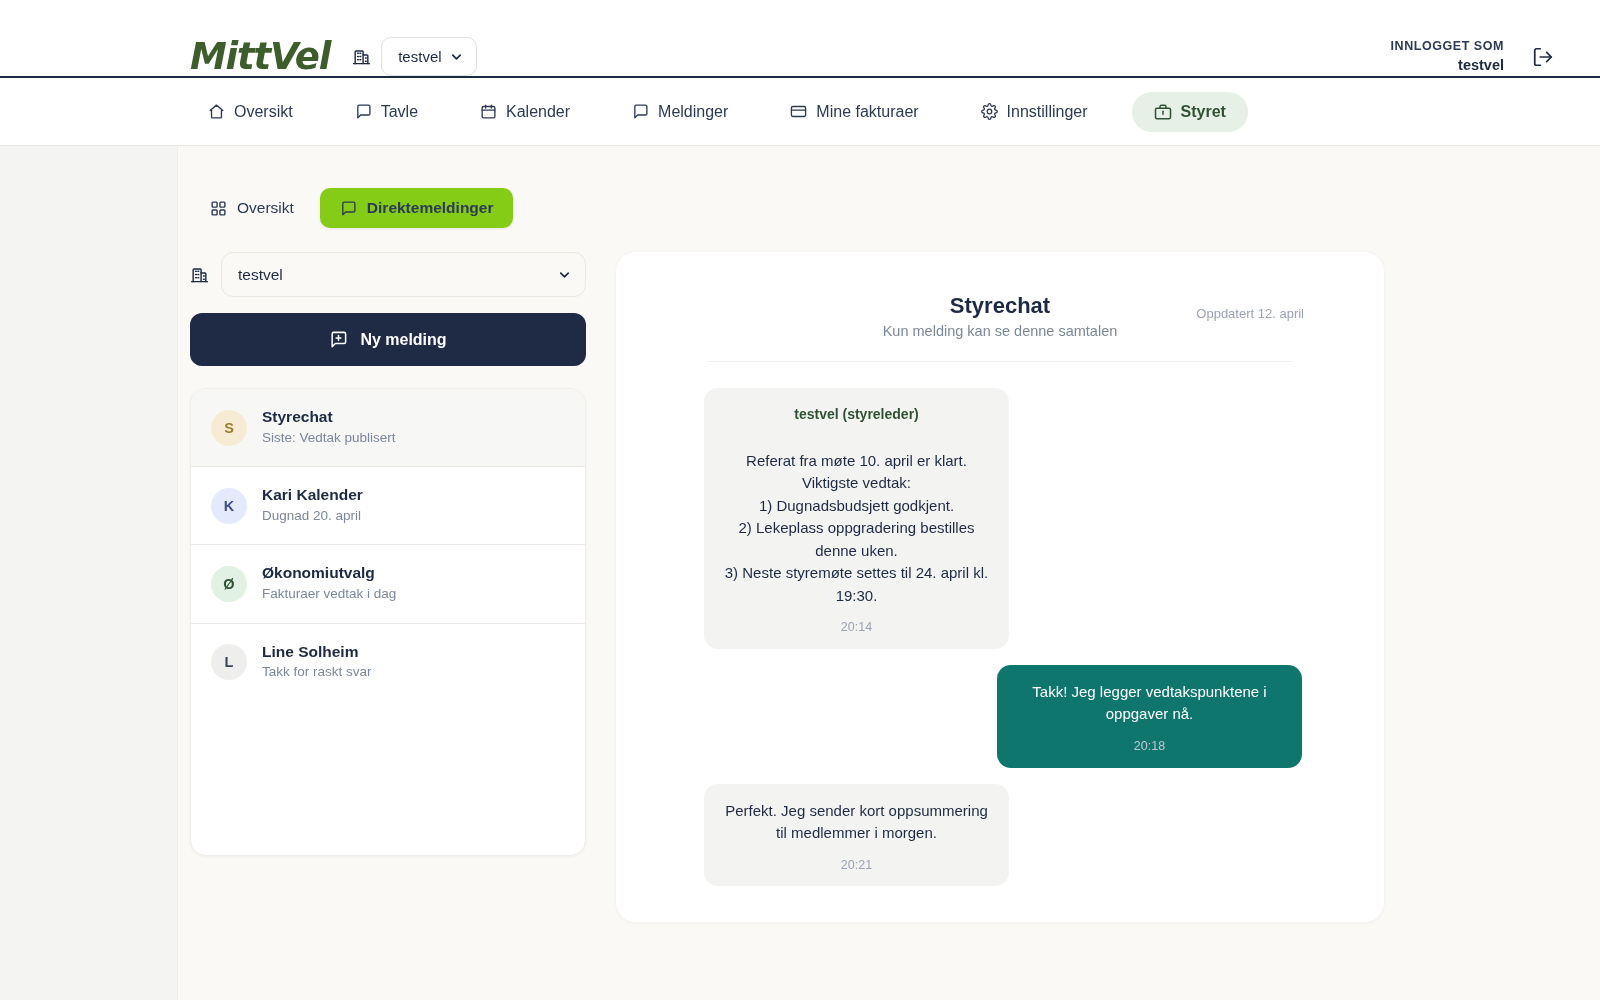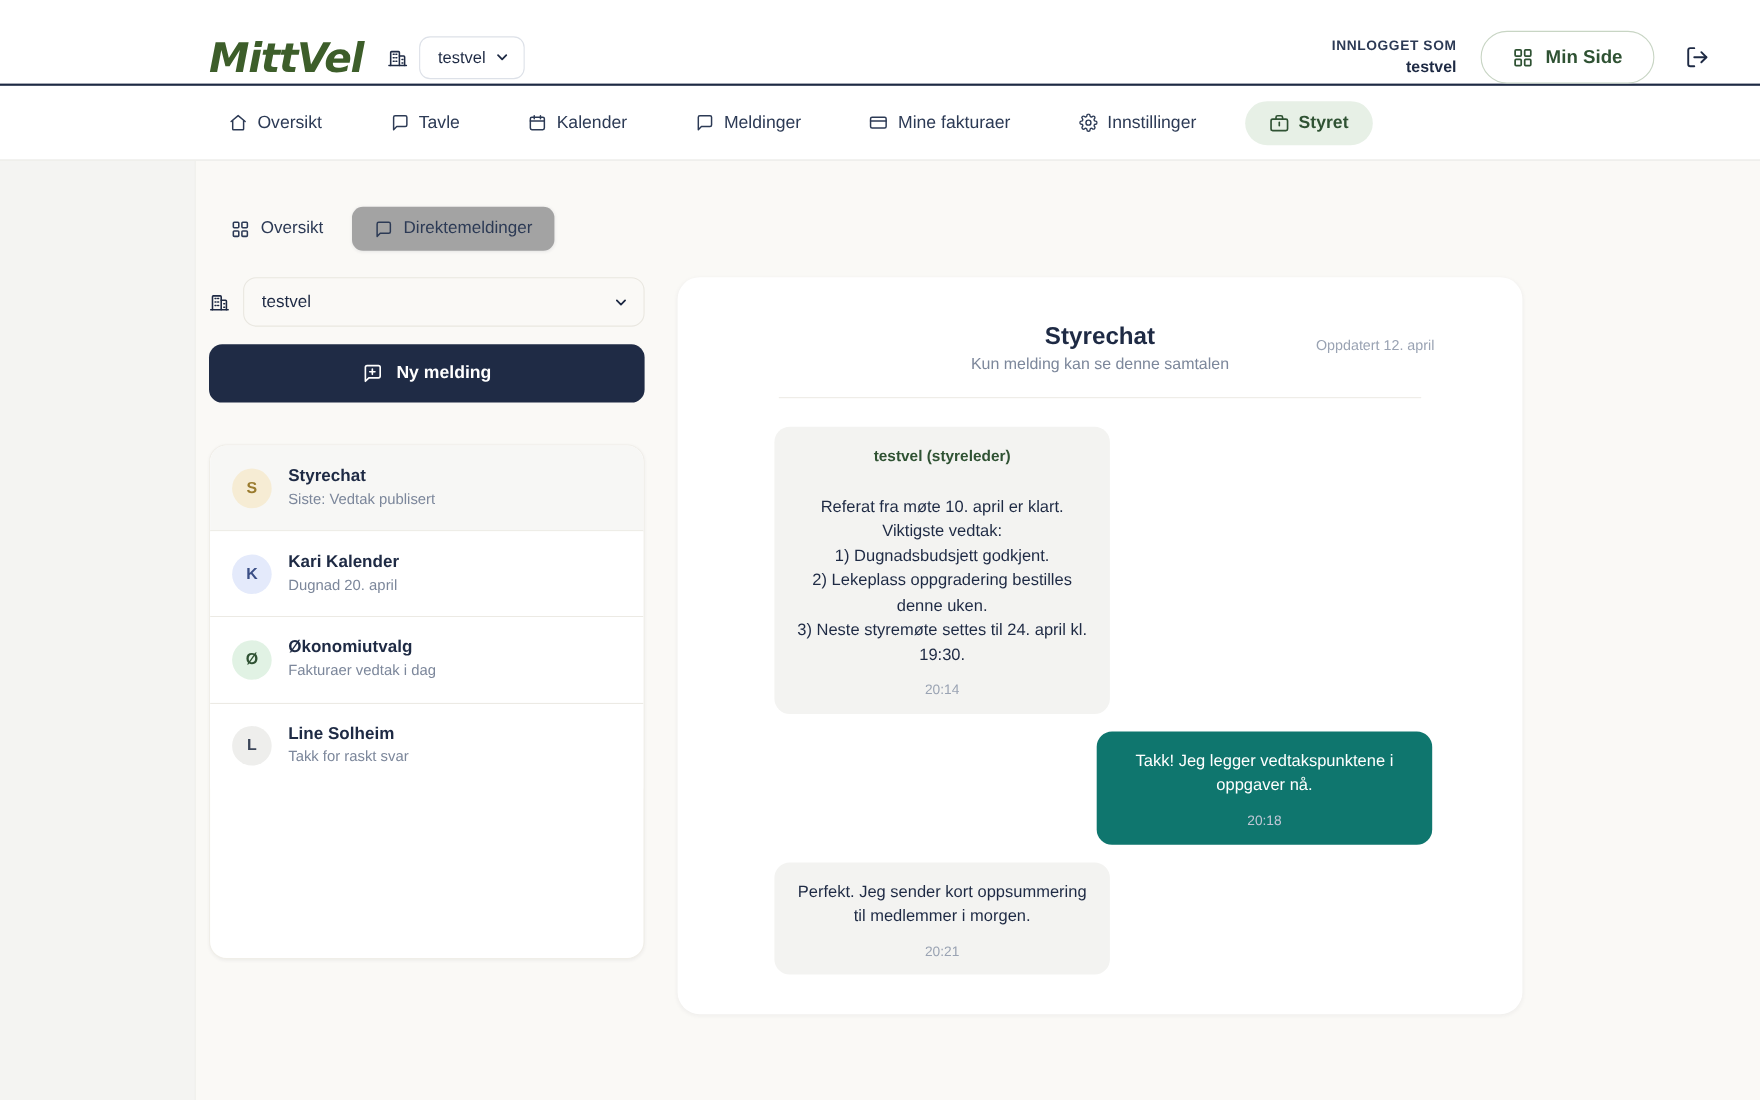--- a/index.html
+++ b/index.html
@@ -215,23 +215,23 @@
     border-radius: 10px;
     font-size: 15.5px;
     color: #2c3a55;
     background: none;
     border: none;
     cursor: pointer;
     font-family: "Liberation Sans", sans-serif;
     white-space: nowrap;
   }
   .subtab.active {
-    background: #a3a3a3;
+    background: #84cc16;
     box-shadow: 0 1px 3px rgba(30,42,68,.09);
-    font-weight: 400;
+    font-weight: 700;
   }
 
   
   .workarea {
     display: flex;
     gap: 30px;
     align-items: flex-start;
   }
 
   
@@ -275,21 +275,21 @@
     border-radius: 12px;
     padding: 17px 20px;
     font-size: 16px;
     font-weight: 700;
     font-family: "Liberation Sans", sans-serif;
     cursor: pointer;
     display: flex;
     align-items: center;
     justify-content: center;
     gap: 12px;
-    margin-bottom: 38px;
+    margin-bottom: 22px;
   }
 
   .conv-list {
     background: #ffffff;
     border: 1px solid #f0eee8;
     border-radius: 16px;
     overflow: hidden;
     height: 468px;
     box-shadow: 0 1px 3px rgba(30,42,68,.05);
   }
@@ -456,31 +456,20 @@
           </span>
         </span>
       </div>
 
       <div class="topbar-right">
         <div class="logged-in">
           <div class="label">INNLOGGET SOM</div>
           <div class="name">testvel</div>
         </div>
 
-        <button class="minside-btn">
-          <span>
-            <svg width="19" height="19" viewBox="0 0 24 24" fill="none" stroke="#2f5233" stroke-width="2" stroke-linecap="round" stroke-linejoin="round">
-              <rect x="3" y="3" width="7" height="7" rx="1.2"></rect>
-                <rect x="14" y="3" width="7" height="7" rx="1.2"></rect>
-              <rect x="3" y="14" width="7" height="7" rx="1.2"></rect>
-                <rect x="14" y="14" width="7" height="7" rx="1.2"></rect>
-            </svg>
-          </span>
-          <span>Min Side</span>
-        </button>
 
         <button class="logout-btn">
           <span>
             <svg width="22" height="22" viewBox="0 0 24 24" fill="none" stroke="#1e2a44" stroke-width="1.9" stroke-linecap="round" stroke-linejoin="round">
               <path d="M9 21H5a2 2 0 0 1-2-2V5a2 2 0 0 1 2-2h4"></path>
                 <polyline points="16 17 21 12 16 7"></polyline>
                 <line x1="21" y1="12" x2="9" y2="12"></line>
             </svg>
           </span>
         </button>

